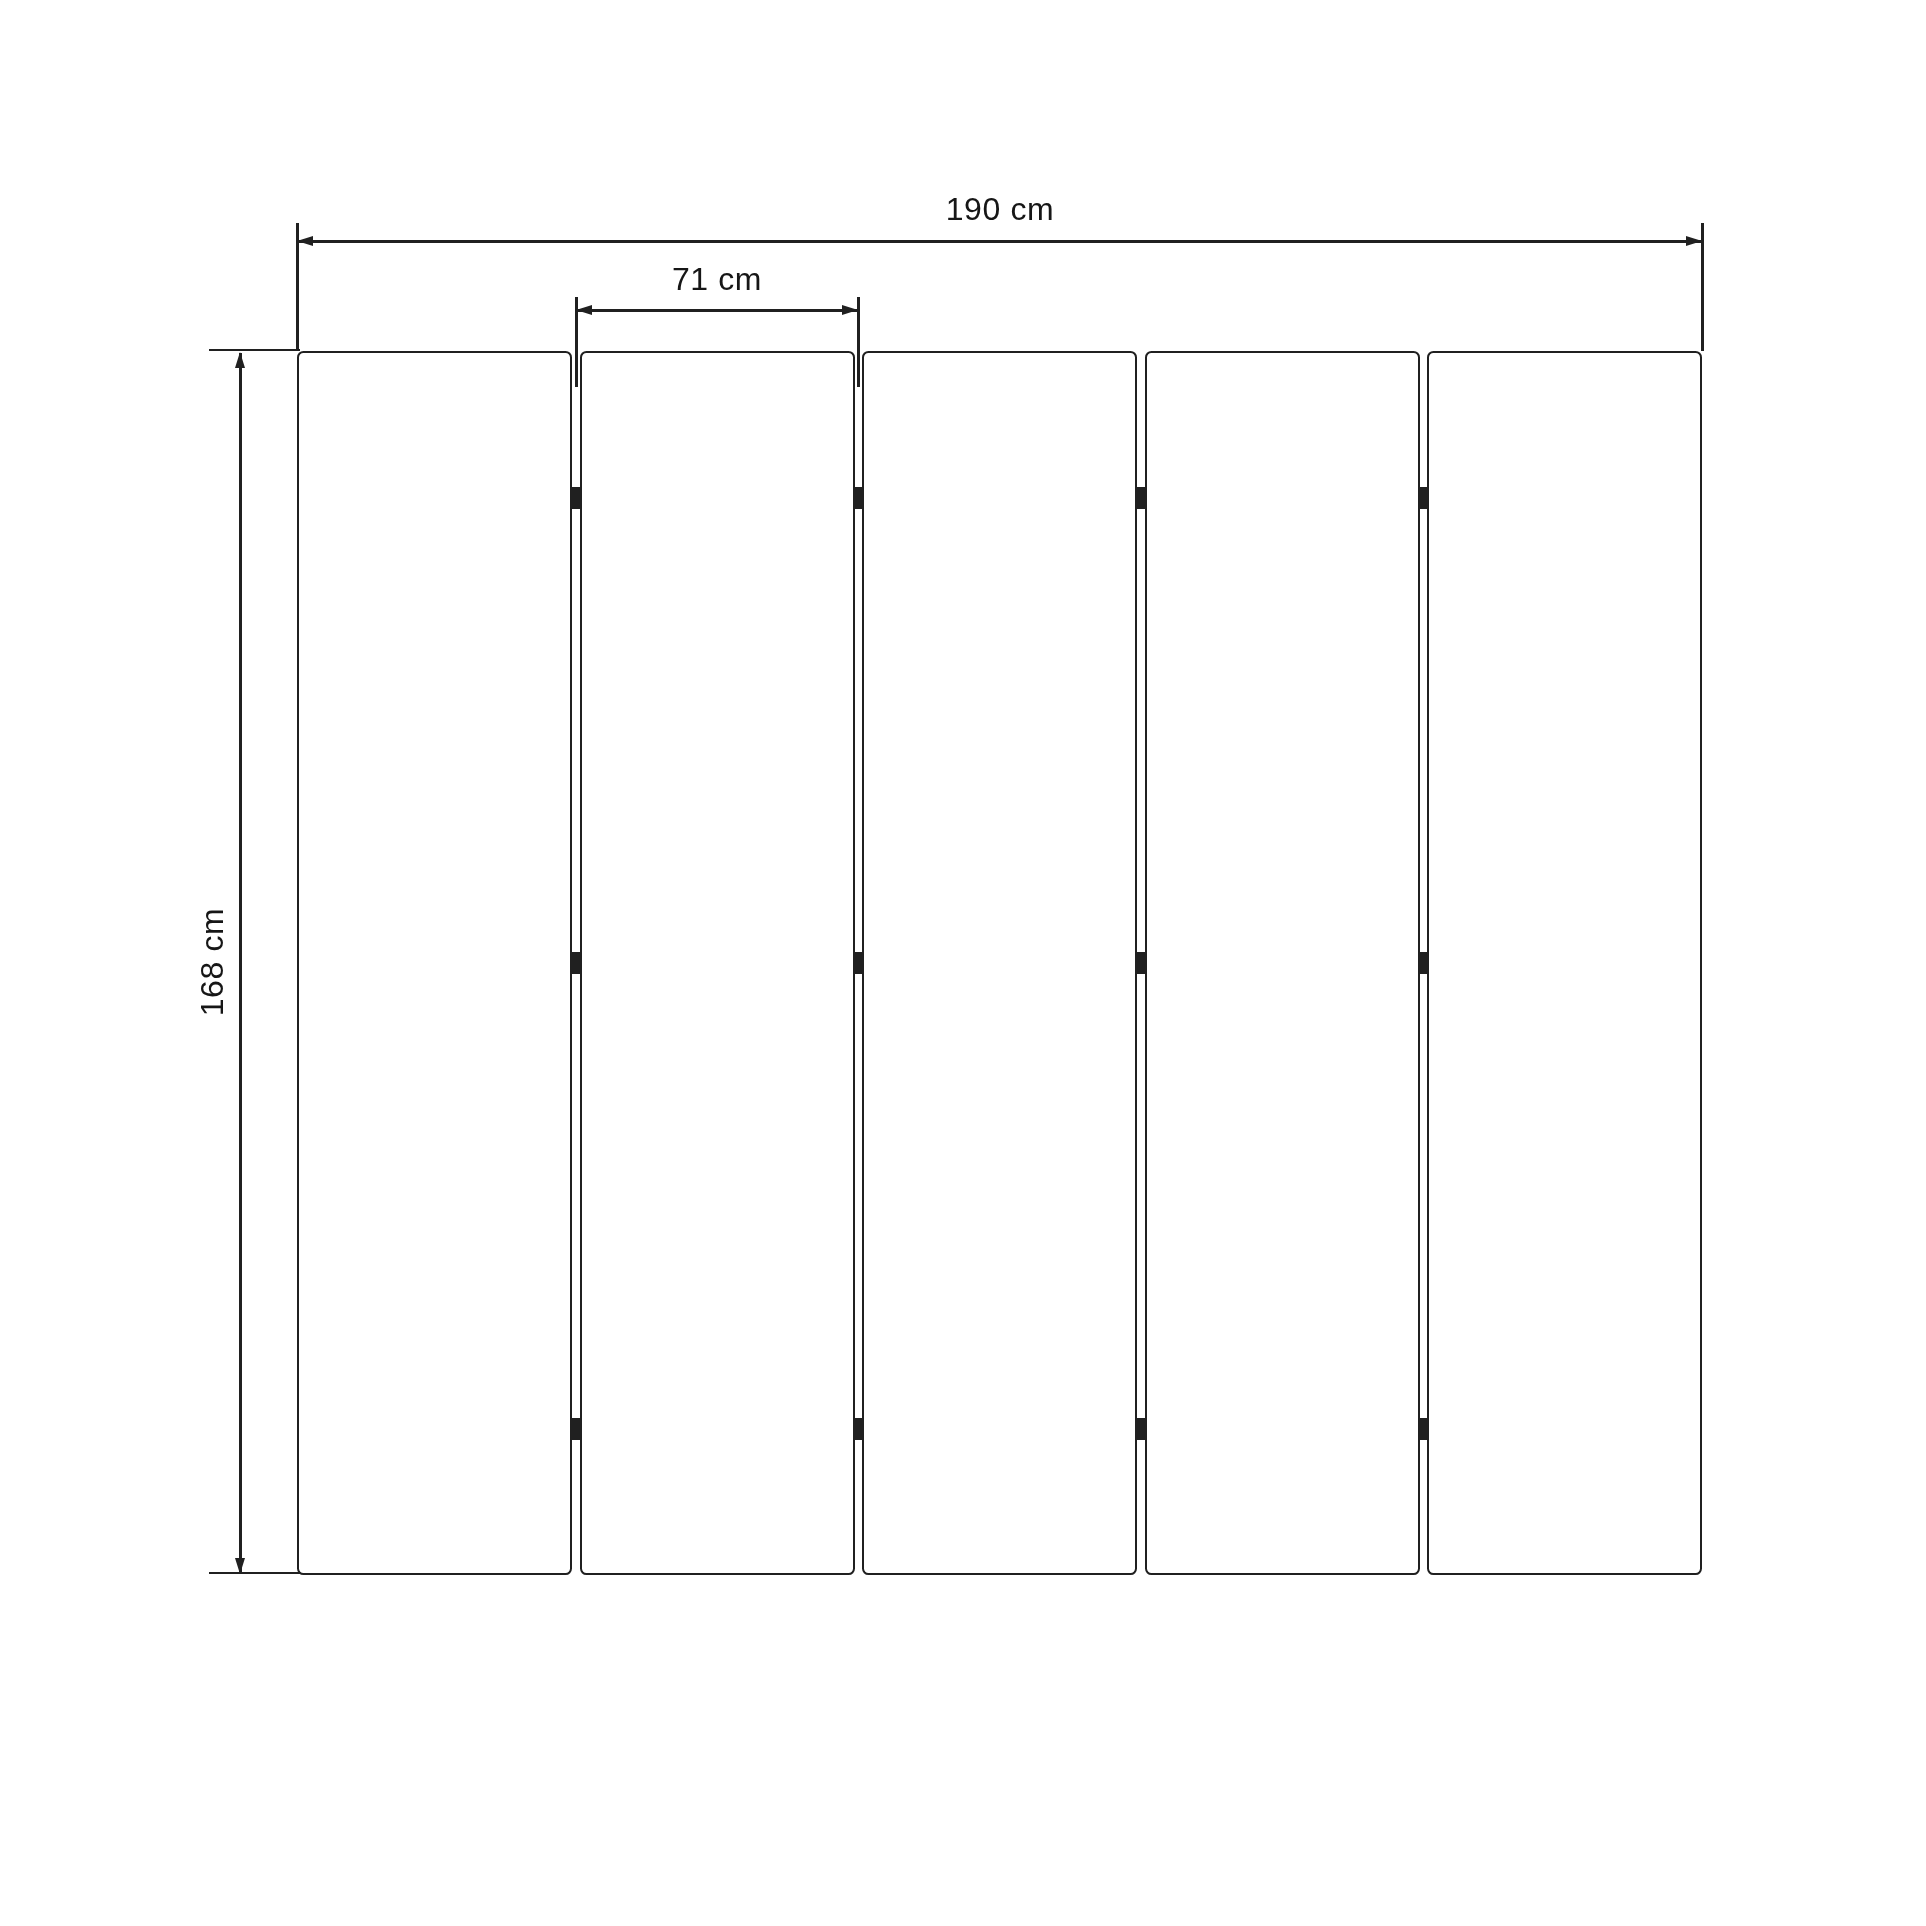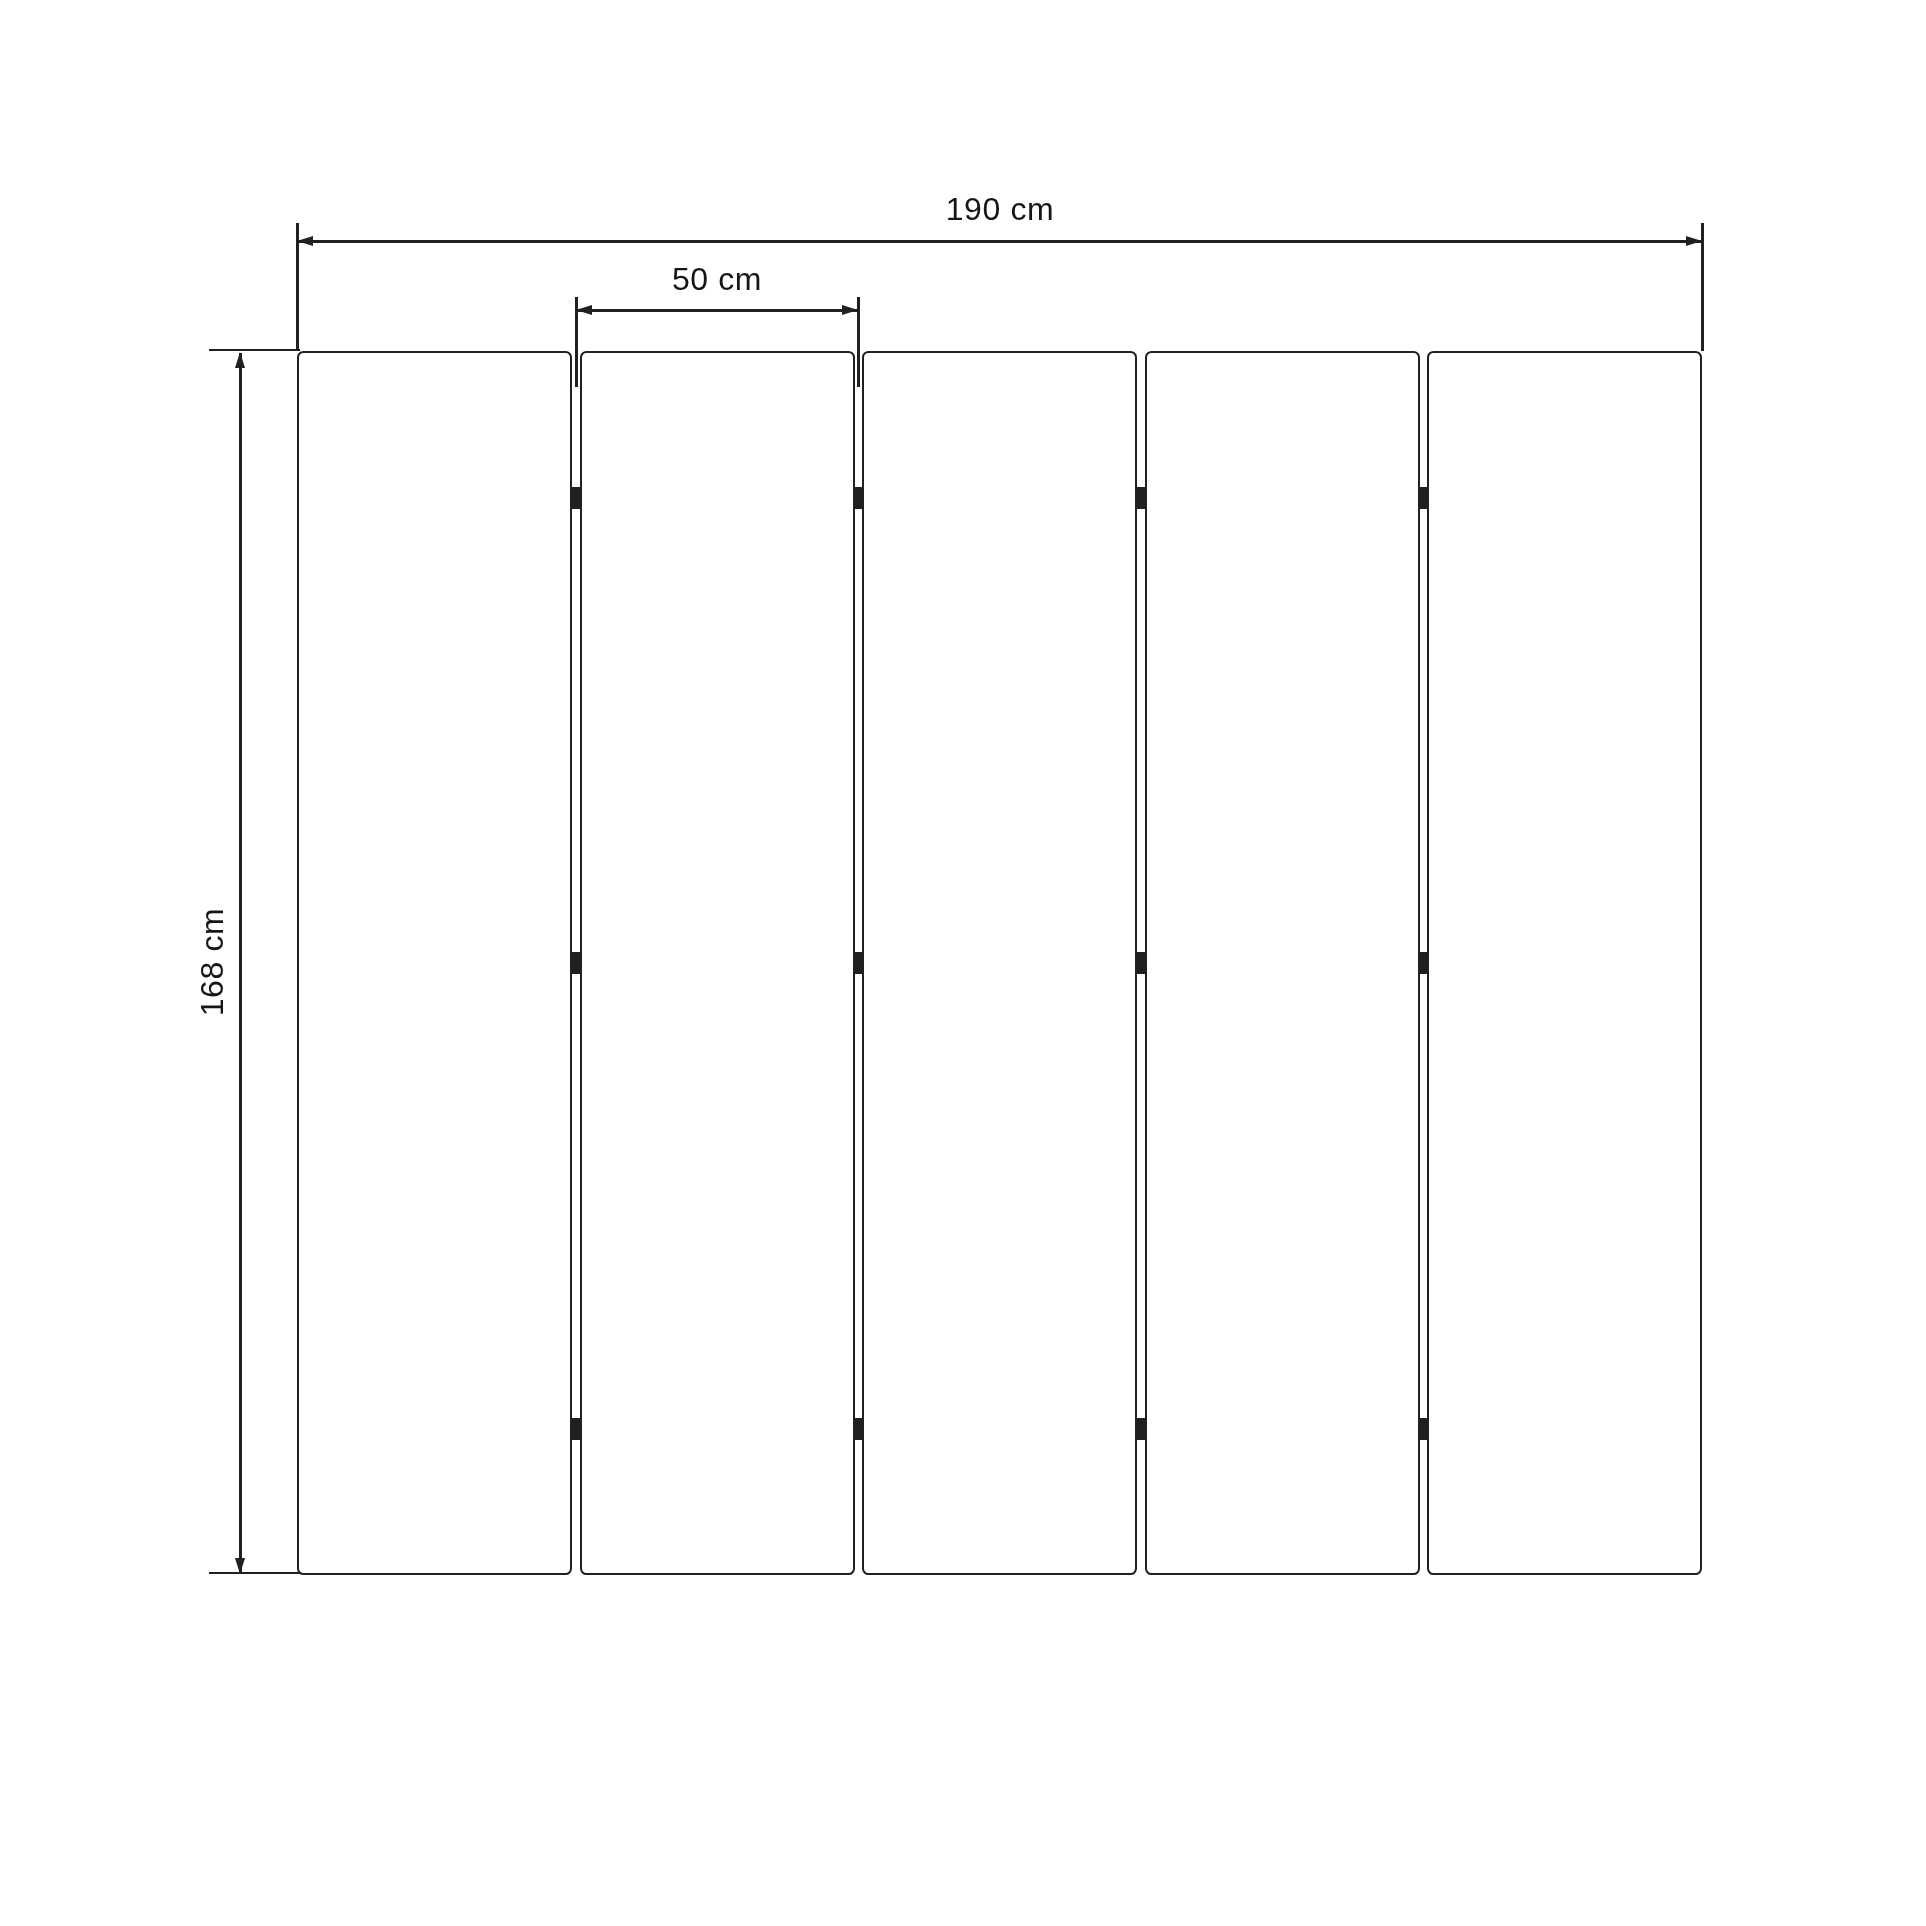--- a/index.html
+++ b/index.html
@@ -91,21 +91,21 @@
   <div>
     <div class="dim-label" style="left:994px;top:191px">190 cm</div>
     <div class="dline-h" style="left:291px;top:240px;width:1405px"></div>
     <div class="arr arr-left" style="left:291px;top:236px"></div>
     <div class="arr arr-right" style="left:1680px;top:236px"></div>
     <div class="ext-v" style="left:290px;top:223px;height:128px"></div>
     <div class="ext-v" style="left:1695px;top:223px;height:128px"></div>
   </div>
 
   <div>
-    <div class="dim-label" style="left:711px;top:261px">50 cm</div>
+    <div class="dim-label" style="left:711px;top:261px">71 cm</div>
     <div class="dline-h" style="left:570px;top:309px;width:282px"></div>
     <div class="arr arr-left" style="left:570px;top:305px"></div>
     <div class="arr arr-right" style="left:836px;top:305px"></div>
     <div class="ext-v" style="left:569px;top:297px;height:90px"></div>
     <div class="ext-v" style="left:851px;top:297px;height:90px"></div>
   </div>
 
   <div>
     <div class="dim-label-rot" style="left:206px;top:962px">168 cm</div>
     <div class="dline-v" style="left:233px;top:353px;height:1219px"></div>

